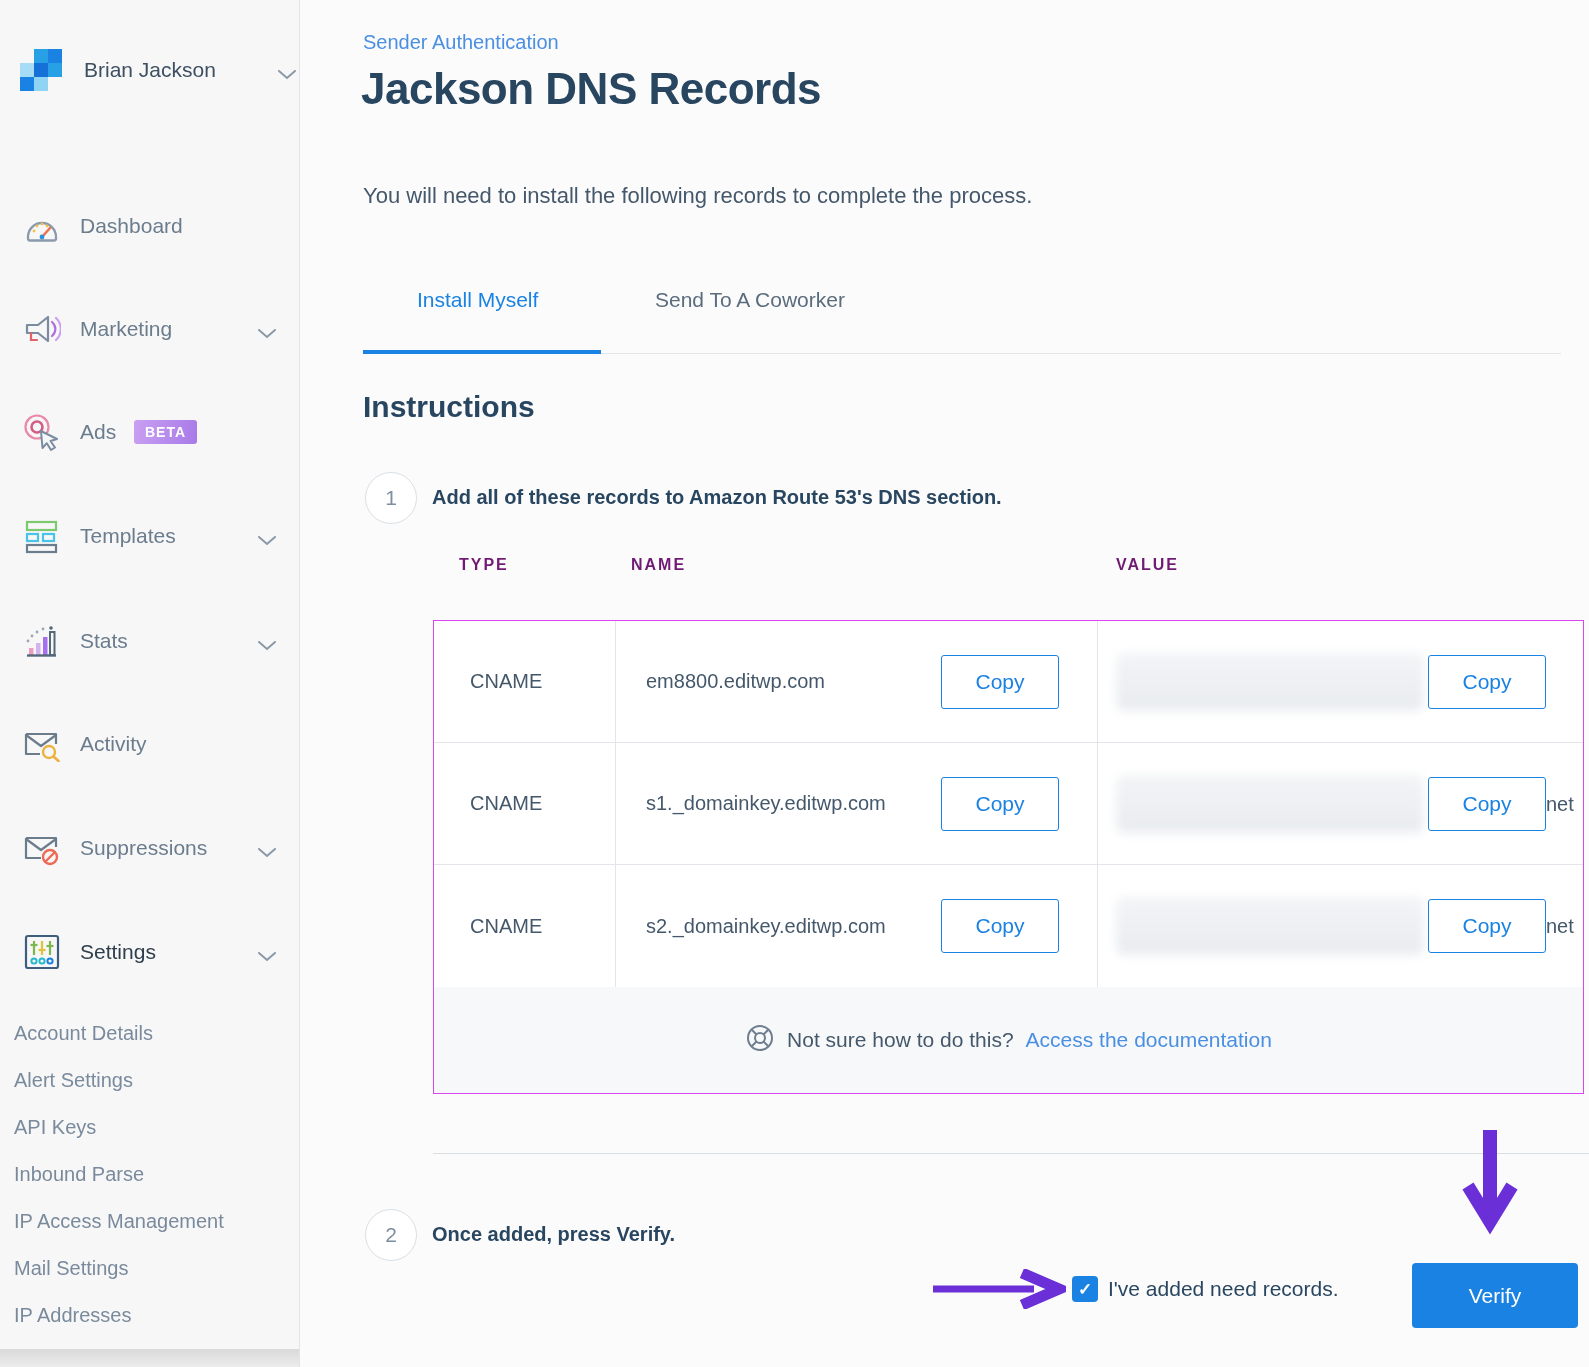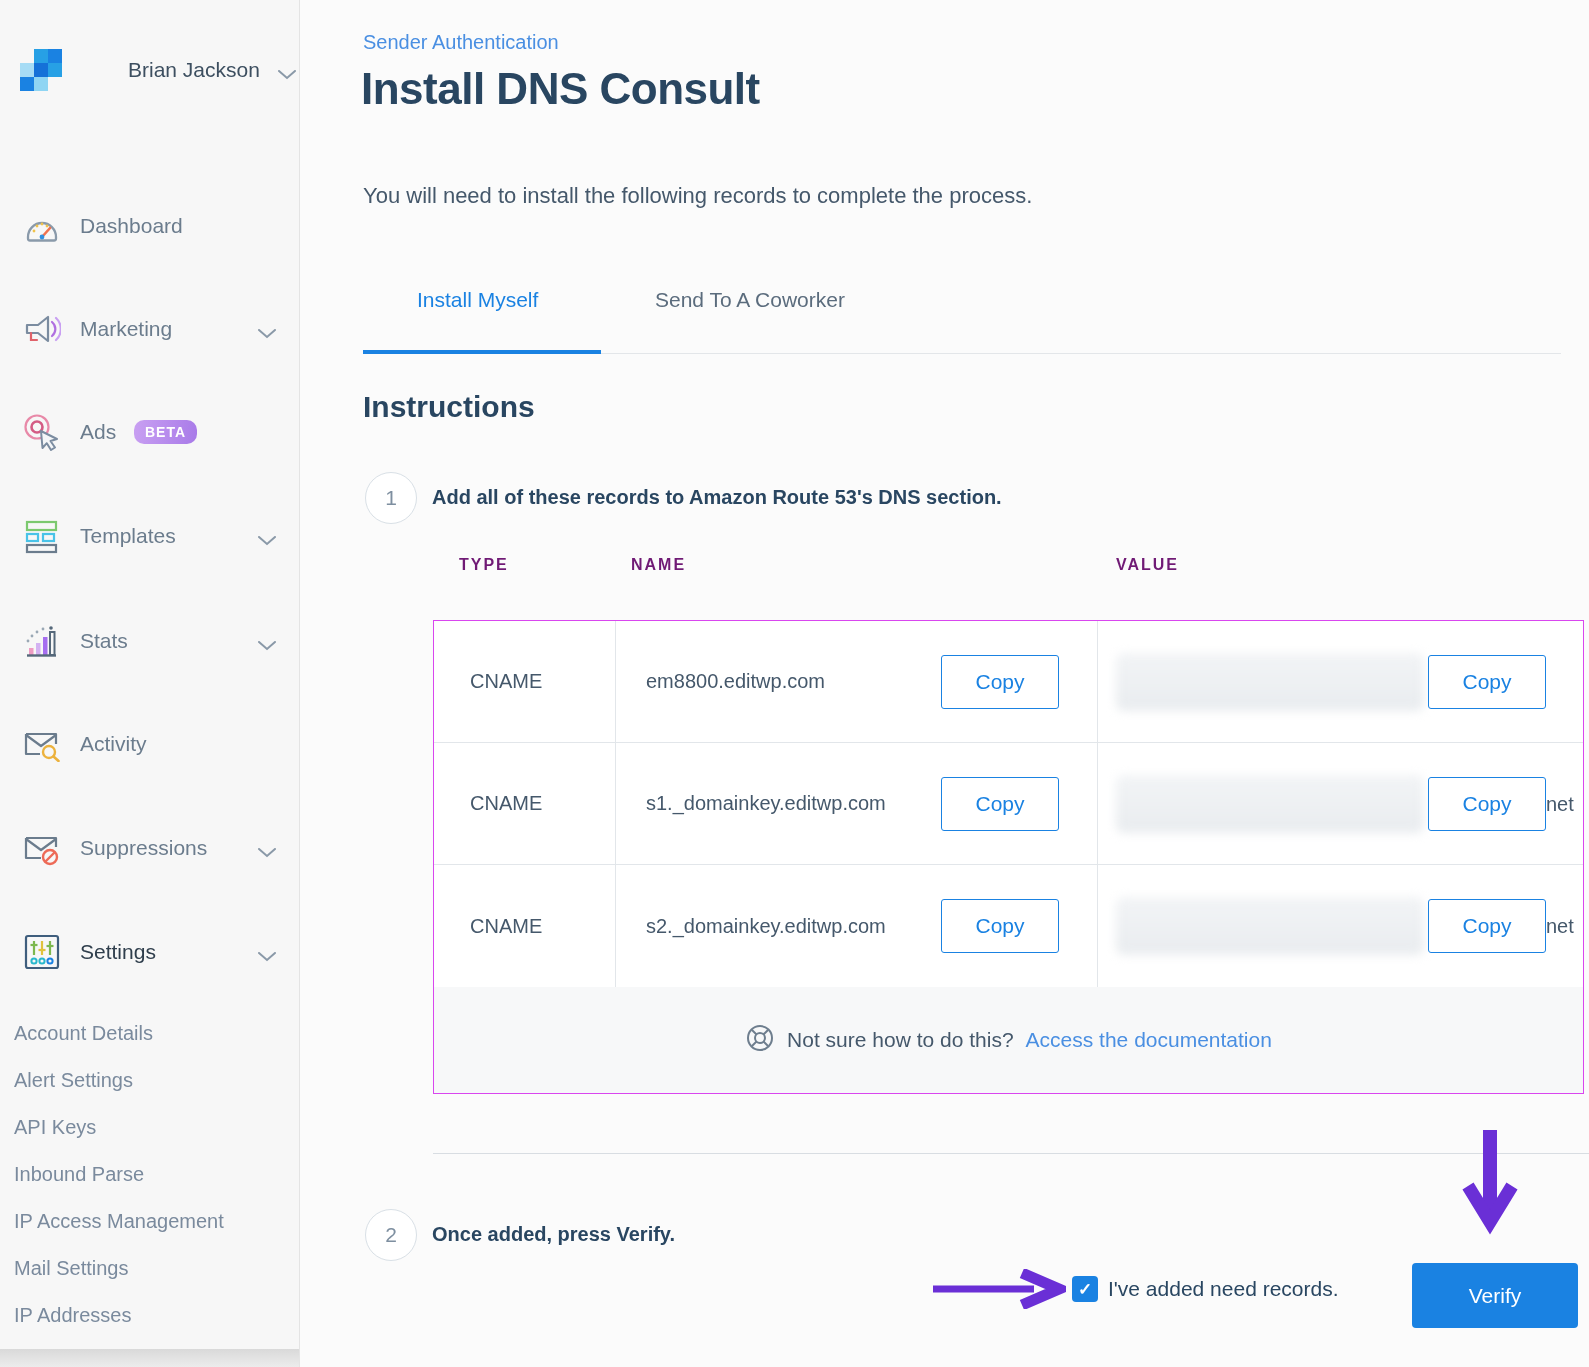--- a/index.html
+++ b/index.html
@@ -4,33 +4,33 @@
 <style>
   * { margin:0; padding:0; box-sizing:border-box; }
   html,body { width:1589px; height:1367px; overflow:hidden; }
   body { font-family:"Liberation Sans", sans-serif; background:#fbfbfb; color:#294661; }
   .app { position:relative; width:1589px; height:1367px; overflow:hidden; }
 
   
   .sidebar { position:absolute; left:0; top:0; width:300px; height:1367px;
              background:#f7f7f7; border-right:1px solid #e4e4e4; }
   .account { position:absolute; left:20px; top:46px; width:260px; height:48px;
-             display:flex; align-items:center; cursor:pointer;gap:44px; }
+             display:flex; align-items:center; cursor:pointer; }
   .account .logo { width:42px; height:42px; flex:0 0 42px; }
   .account .acct-name { margin-left:22px; font-size:21px; color:#3d4f60; }
   .chev { position:absolute; left:258px; width:18px; height:10px; }
   .nav-item { position:absolute; left:0; width:300px; height:48px; display:flex;
               align-items:center; cursor:pointer; }
   .nav-icon { position:absolute; left:22px; width:40px; height:40px; display:flex;
               align-items:center; justify-content:center; }
   .nav-label { position:absolute; left:80px; font-size:21px; color:#6b7c8d; }
   .nav-label.dark { color:#2f3e4c; }
   .beta-badge { position:absolute; left:134px; top:12px; padding:4px 11px;
                 font-size:14px; font-weight:bold; letter-spacing:1px; color:#fff;
-                border-radius:10px;
+                border-radius:3px;
                 background:linear-gradient(100deg,#c9a0f2,#a87ae8); }
   .submenu { position:absolute; left:14px; top:1010px; }
   .submenu .sub-item { height:47px; display:flex; align-items:center;
                        font-size:20px; color:#7a8a9d; cursor:pointer; }
   .sidebar-bottom-strip { position:absolute; left:0; top:1349px; width:299px; height:18px;
                 background:linear-gradient(#d9d9d9,#ececec); }
 
   
   .main { position:absolute; left:301px; top:0; width:1288px; height:1367px; }
   .abs { position:absolute; }
@@ -266,21 +266,21 @@
       <div class="sub-item">Mail Settings</div>
       <div class="sub-item">IP Addresses</div>
     </div>
 
     <div class="sidebar-bottom-strip"></div>
   </div>
 
   <div class="main">
 
     <div class="abs breadcrumb">Sender Authentication</div>
-    <h1 class="abs page-title">Install DNS Consult</h1>
+    <h1 class="abs page-title">Jackson DNS Records</h1>
     <div class="abs intro">You will need to install the following records to complete the process.</div>
 
     <div class="abs tab active" style="left:116px">Install Myself</div>
     <div class="abs tab inactive" style="left:354px">Send To A Coworker</div>
     <div class="abs tab-line"></div>
     <div class="abs tab-line-active"></div>
 
     <h2 class="abs section-heading">Instructions</h2>
 
     <div class="abs step-circle" style="left:64px; top:472px">

